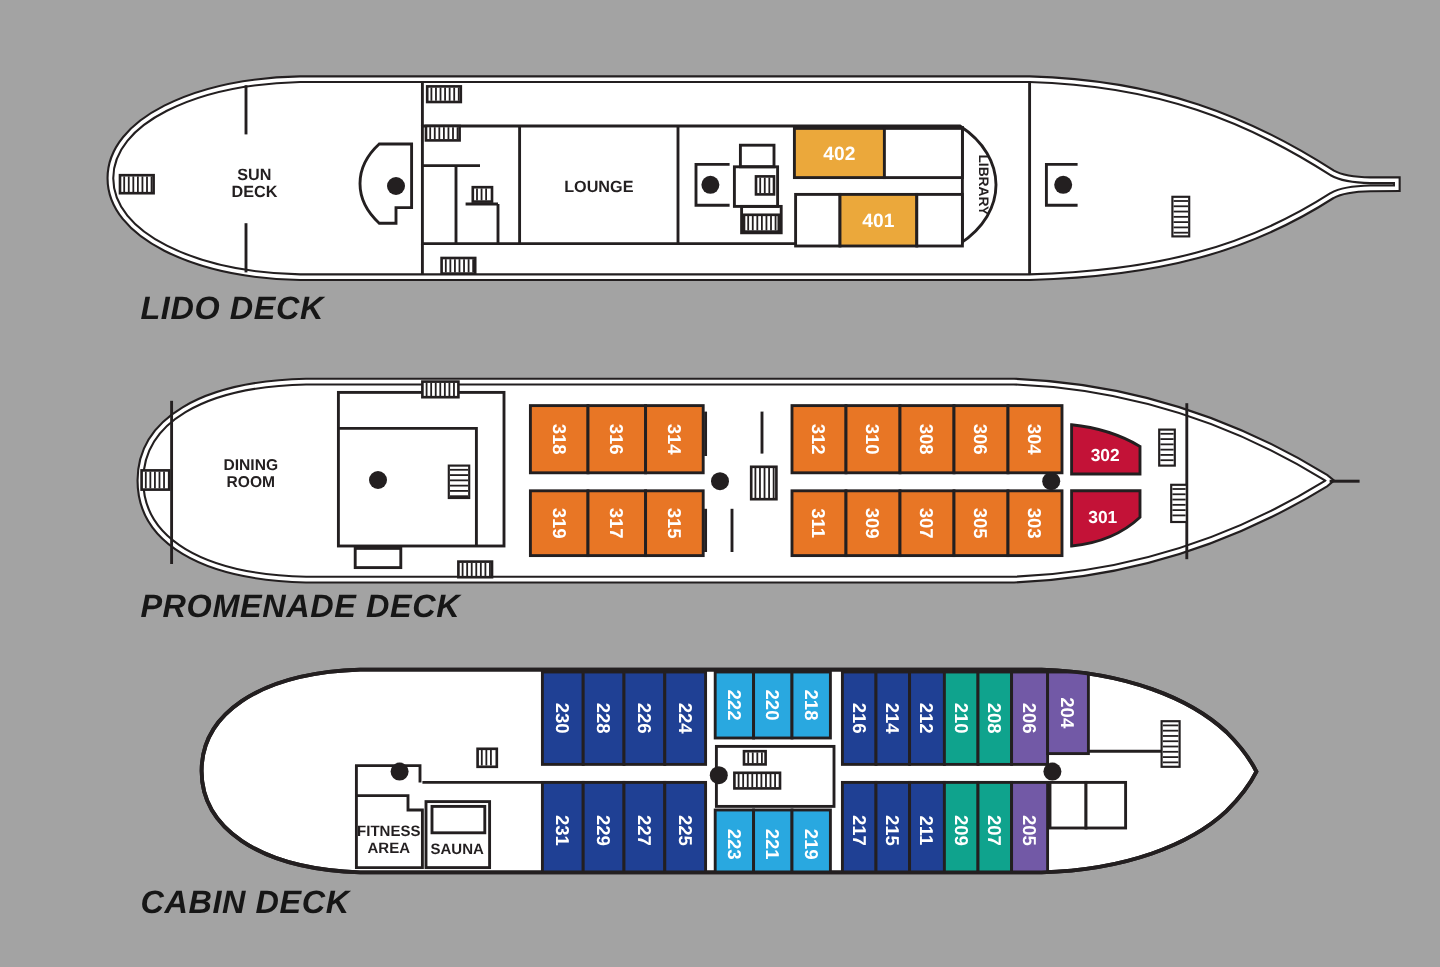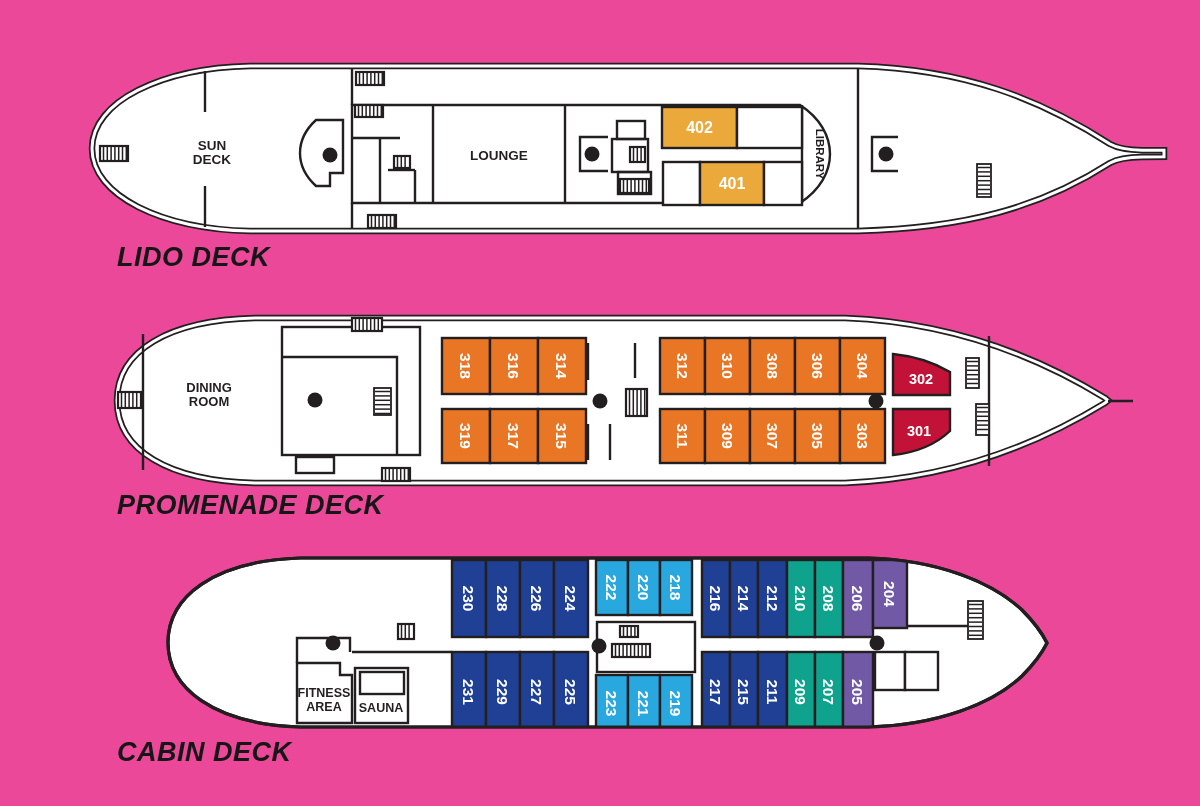--- a/index.html
+++ b/index.html
@@ -1,16 +1,16 @@
 <!DOCTYPE html>
 <html><head>
 <meta charset="utf-8">
 <style>
   html,body{margin:0;padding:0;background:#ffffff;}
-  .page{position:relative;width:1200px;height:806px;background:#ec4899;overflow:hidden;}
+  .page{position:relative;width:1200px;height:806px;background:#a3a3a3;overflow:hidden;}
   svg{display:block;}
   .w{stroke:#231F20;stroke-width:2.4;fill:none;}
   .wf{stroke:#231F20;stroke-width:2.4;fill:#ffffff;}
   .cabnum{fill:#ffffff;font-weight:bold;font-family:"Liberation Sans",sans-serif;}
   .roomlbl{fill:#231F20;font-weight:bold;font-family:"Liberation Sans",sans-serif;}
   .deck-title{font-family:"Liberation Sans",sans-serif;font-style:italic;font-weight:bold;
               font-size:27px;fill:#161616;letter-spacing:.5px;}
 </style>
 </head>
 <body>

